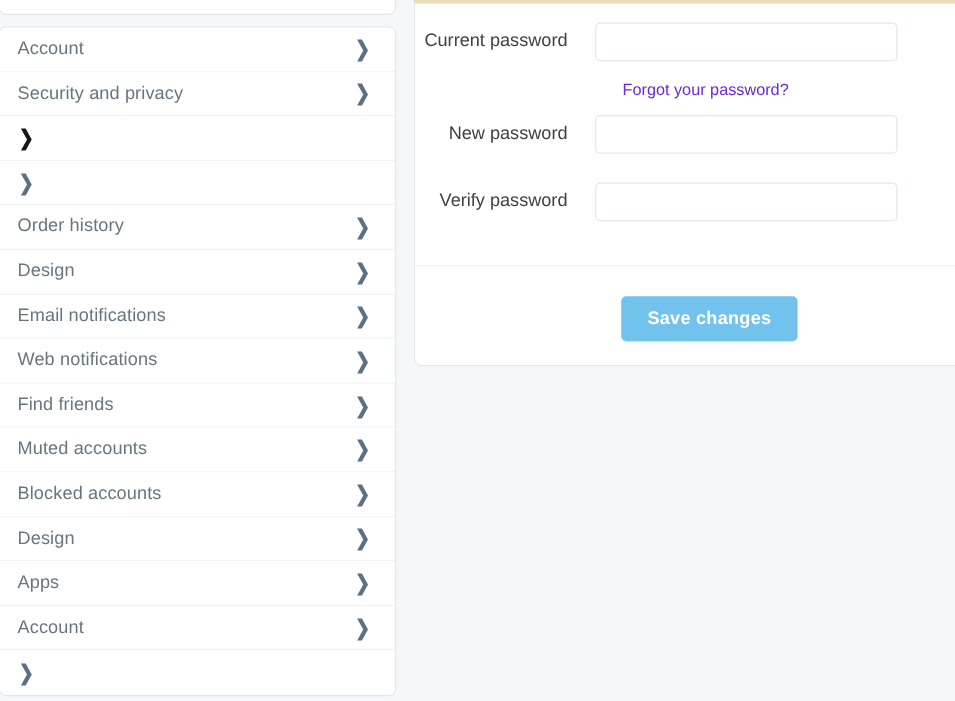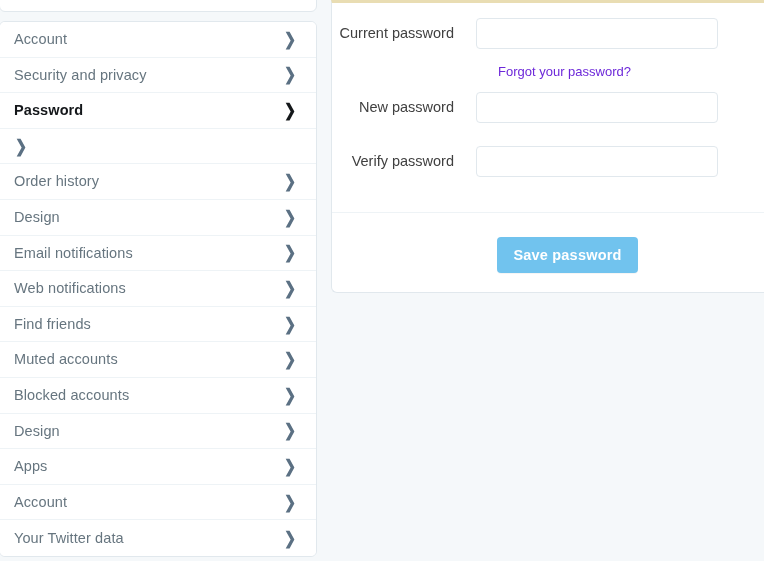--- a/index.html
+++ b/index.html
@@ -203,21 +203,20 @@
 
     <div class="nav-item">
           <span class="nav-label">Account</span>
           <span class="nav-chevron">❯</span>
         </div>
         <div class="nav-item">
           <span class="nav-label">Security and privacy</span>
           <span class="nav-chevron">❯</span>
         </div>
         <div class="nav-item is-active">
-          <span class="nav-label">Password</span>
           <span class="nav-chevron">❯</span>
         </div>
         <div class="nav-item">
           <span class="nav-chevron">❯</span>
         </div>
         <div class="nav-item">
           <span class="nav-label">Order history</span>
           <span class="nav-chevron">❯</span>
         </div>
         <div class="nav-item">
@@ -250,21 +249,20 @@
         </div>
         <div class="nav-item">
           <span class="nav-label">Apps</span>
           <span class="nav-chevron">❯</span>
         </div>
         <div class="nav-item">
           <span class="nav-label">Account</span>
           <span class="nav-chevron">❯</span>
         </div>
         <div class="nav-item">
-          <span class="nav-label">Your Twitter data</span>
           <span class="nav-chevron">❯</span>
         </div>
       </div>
   </div>
 
   <div id="password-panel">
 
     <div class="form-body">
 
       <div class="form-row row-current">
@@ -280,18 +278,18 @@
       </div>
 
       <div class="form-row row-verify">
         <label class="field-label">Verify password</label>
         <input class="field-input" type="password" placeholder="" style="">
       </div>
 
     </div>
 
     <div class="form-footer">
-      <button class="save-button">Save password</button>
+      <button class="save-button">Save changes</button>
     </div>
 
   </div>
 
 </div>
 
 </body></html>

